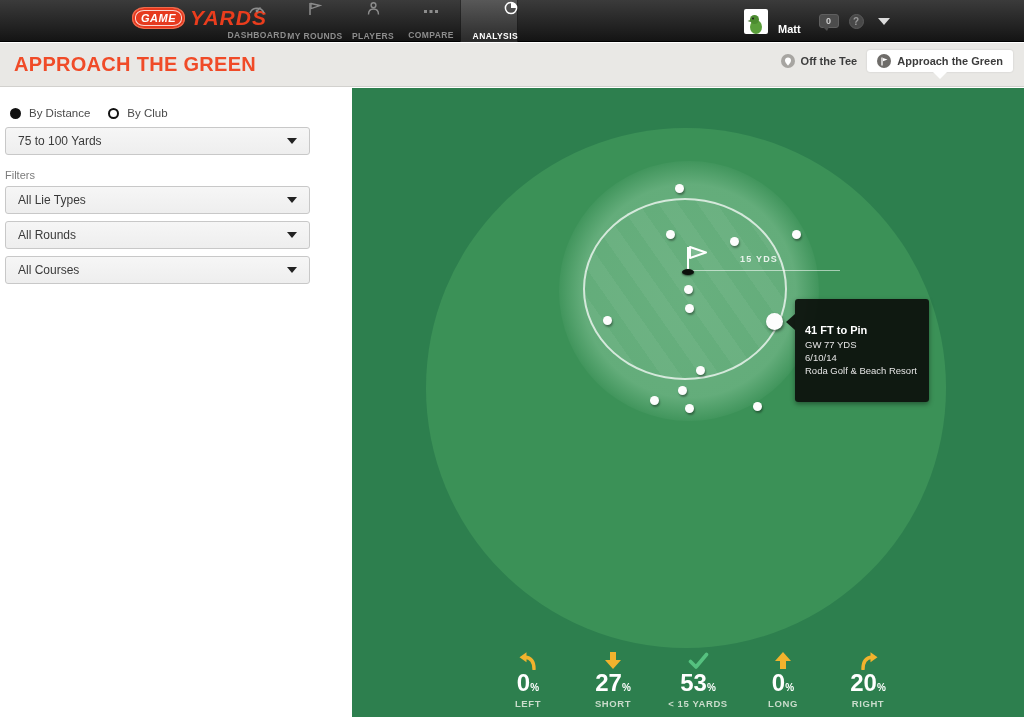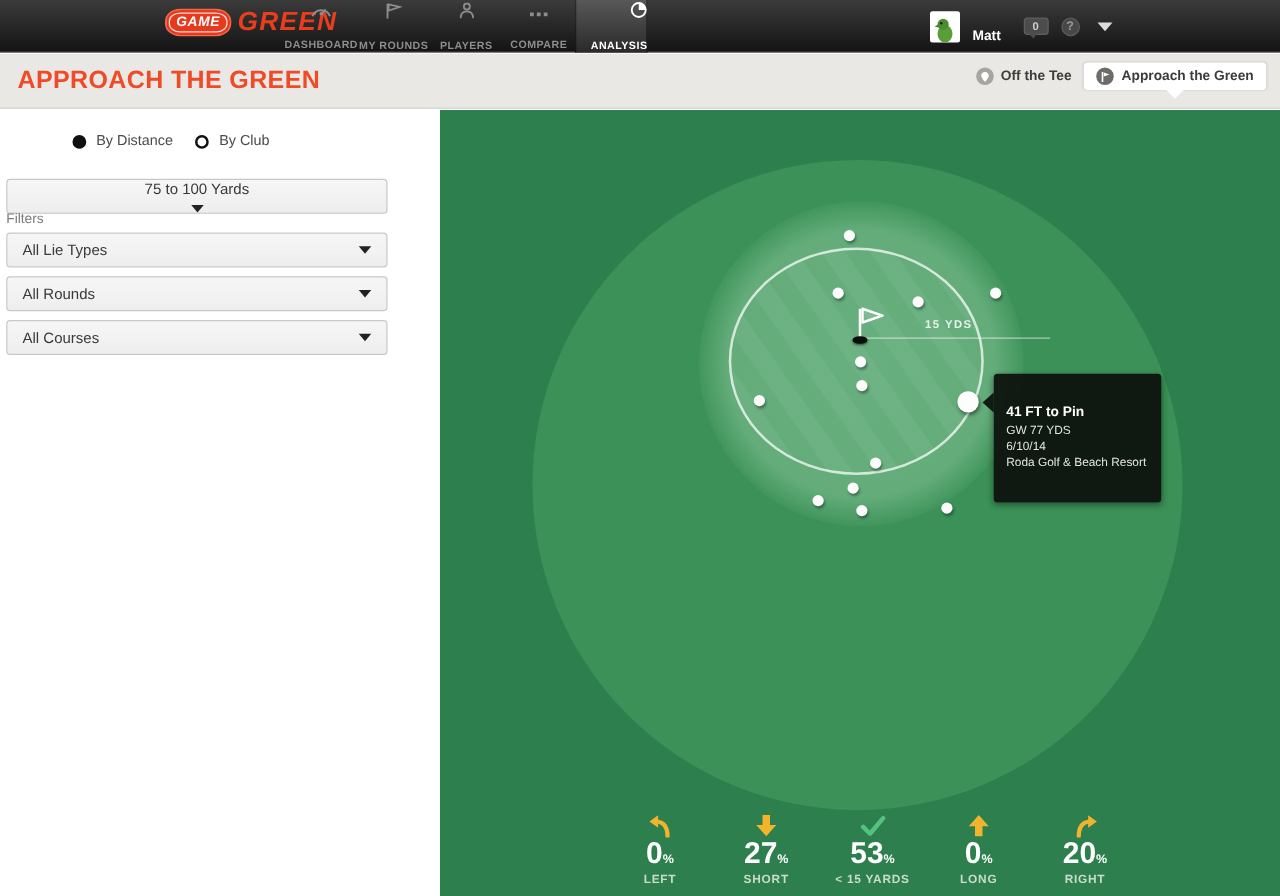--- a/index.html
+++ b/index.html
@@ -38,21 +38,21 @@
   .view-btn { display:flex; align-items:center; gap:6px; padding:4px 10px; font-size:11px; font-weight:bold; color:#3c3c3c; cursor:pointer; position:relative; }
   .view-btn.active { background:#fff; border-radius:3px; box-shadow:0 0 2px rgba(0,0,0,.15); }
   .view-btn.active:after { content:""; position:absolute; left:50%; bottom:-7px; margin-left:-7px;
     border-left:7px solid transparent; border-right:7px solid transparent; border-top:7px solid #fff; }
   .view-icon { width:14px; height:14px; border-radius:50%; display:flex; align-items:center; justify-content:center; flex:0 0 auto; }
   .view-icon.gray { background:#a7a5a1; }
   .view-icon.dark { background:#6e6c69; }
 
   
   .sidebar { position:absolute; left:0; top:88px; width:320px; height:629px; background:#fff; }
-  .radio-row { position:absolute; left:10px; top:19px; display:flex; align-items:center; gap:18px;margin-left:48px; }
+  .radio-row { position:absolute; left:10px; top:19px; display:flex; align-items:center; gap:18px; }
   .radio-opt { display:flex; align-items:center; gap:8px; cursor:pointer; }
   .radio-dot { width:11px; height:11px; border-radius:50%; border:2px solid #111; }
   .radio-dot.checked { background:#111; }
   .radio-label { font-size:11.5px; color:#4a4a4a; }
   .select-box { position:absolute; left:5px; width:305px; height:28px; background:linear-gradient(#f6f6f6,#eeeeee);
     border:1px solid #c8c8c8; border-radius:3px; display:flex; align-items:center; padding:0 12px; cursor:pointer; }
   .select-value { font-size:12px; color:#3a3a3a; flex:1; }
   .select-caret { width:0; height:0; border-left:5px solid transparent; border-right:5px solid transparent; border-top:6px solid #222; }
   .filters-label { position:absolute; left:5px; top:81px; font-size:11px; color:#7b7b7b; }
 
@@ -85,21 +85,21 @@
   .stat-value { color:#fff; font-size:24px; font-weight:bold; line-height:1; }
   .stat-value .pct { font-size:10px; font-weight:bold; vertical-align:baseline; }
   .stat-label { color:#c9dccb; font-size:9.5px; font-weight:bold; letter-spacing:.6px; margin-top:2px; }
 </style>
 </head>
 <body>
 
 <div class="topnav">
   <div class="logo">
     <span class="logo-badge">GAME</span>
-    <span class="logo-word">GREEN</span>
+    <span class="logo-word">YARDS</span>
   </div>
   <div class="nav-menu">
     <div class="nav-item">
       <span>
         <svg width="18" height="12" viewBox="0 0 18 12">
             <path d="M2 11 A7.5 7.5 0 0 1 16 11" fill="none" stroke="#8d8d8d" stroke-width="1.6"></path>
             <circle cx="9" cy="9" r="1.4" fill="#8d8d8d"></circle>
             <line x1="9" y1="9" x2="12.5" y2="5.5" stroke="#8d8d8d" stroke-width="1.3"></line>
           </svg>
       </span>
@@ -187,21 +187,21 @@
     <div class="radio-opt">
       <span class="radio-dot checked"></span>
       <span class="radio-label">By Distance</span>
     </div>
     <div class="radio-opt">
       <span class="radio-dot"></span>
       <span class="radio-label">By Club</span>
     </div>
   </div>
 
-  <div class="select-box" style="top:55px;flex-direction:column;">
+  <div class="select-box" style="top:39px;">
     <span class="select-value">75 to 100 Yards</span>
     <span class="select-caret"></span>
   </div>
 
   <div class="filters-label">Filters</div>
 
   <div class="select-box" style="top:98px;">
     <span class="select-value">All Lie Types</span>
     <span class="select-caret"></span>
   </div>

